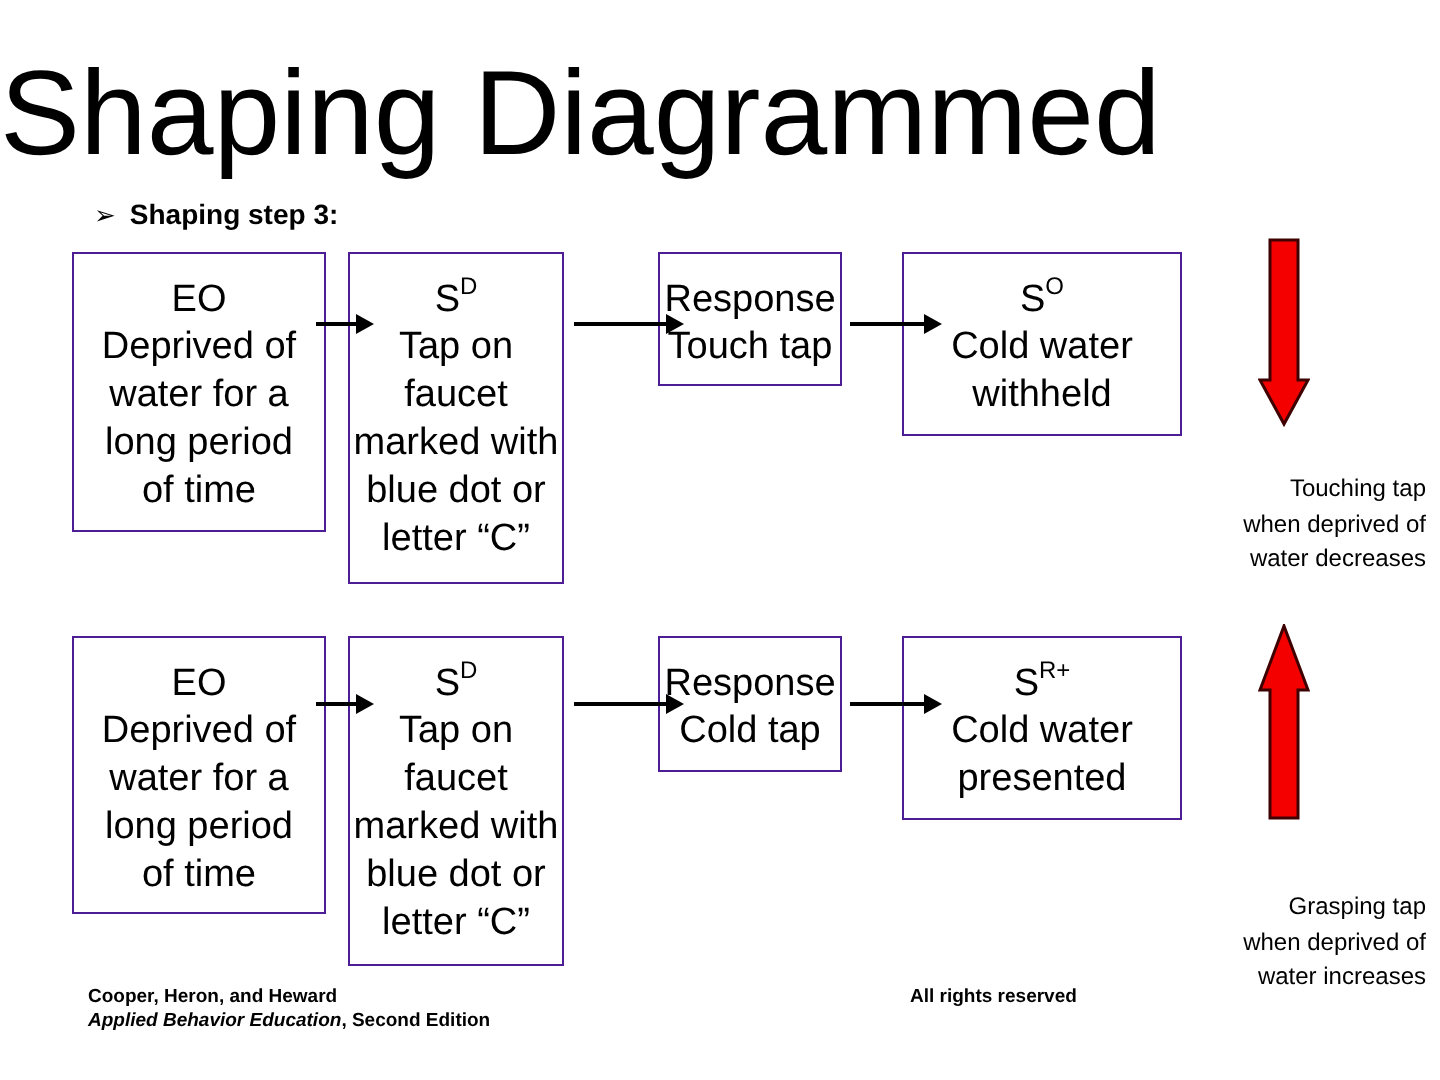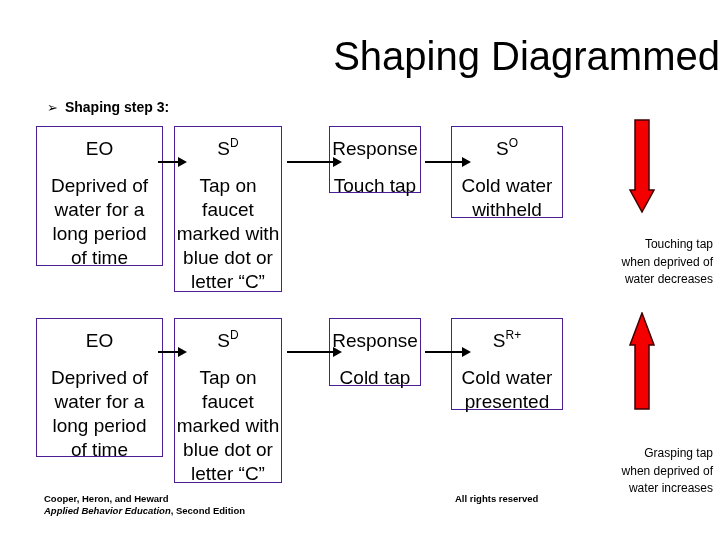--- a/index.html
+++ b/index.html
@@ -1,40 +1,40 @@
 <!DOCTYPE html>
 <html><head>
 <meta charset="utf-8">
 <style>
   html,body{margin:0;padding:0;background:#fff;}
   .slide{
     position:relative;width:720px;height:540px;background:#ffffff;overflow:hidden;
     font-family:"Liberation Sans",sans-serif;color:#000;
   }
   .title{
-    position:absolute;left:0;right:0;top:34px;text-align:right;
-    font-size:40px;line-height:1.1;font-weight:normal;margin:0;
+    position:absolute;left:0;right:0;top:24px;text-align:left;
+    font-size:60px;line-height:1.1;font-weight:normal;margin:0;
   }
   .bullet-line{
     position:absolute;left:47px;top:99px;font-size:14px;font-weight:bold;
     display:flex;align-items:center;
   }
   .bullet-glyph{font-size:13px;font-weight:normal;margin-right:7px;}
   .box{
     position:absolute;border:1px solid #4c1d95;background:#fff;box-sizing:border-box;
     text-align:center;font-size:19px;line-height:24px;padding-top:5px;
   }
   .box-header{white-space:nowrap;}
   .box-header sup{font-size:12px;position:relative;top:-1px;}
-  .box-body{margin-top:13px;white-space:pre-line;}
+  .box-body{white-space:pre-line;}
   
   .colA{left:36px;width:127px;}
   .colB{left:174px;width:108px;}
   .colC{left:329px;width:92px;}
-  .colD{left:451px;width:112px;}
+  .colD{left:451px;width:140px;}
   .row1{top:126px;}
   .row2{top:318px;}
   .colA.row1{height:140px;} .colB.row1{height:166px;} .colC.row1{height:67px;} .colD.row1{height:92px;}
   .colA.row2{height:139px;} .colB.row2{height:165px;} .colC.row2{height:68px;} .colD.row2{height:92px;}
   
   .harrow{position:absolute;height:2px;background:#000;}
   .harrow::after{
     content:"";position:absolute;right:-9px;top:-4px;width:0;height:0;
     border-top:5px solid transparent;border-bottom:5px solid transparent;
     border-left:9px solid #000;

